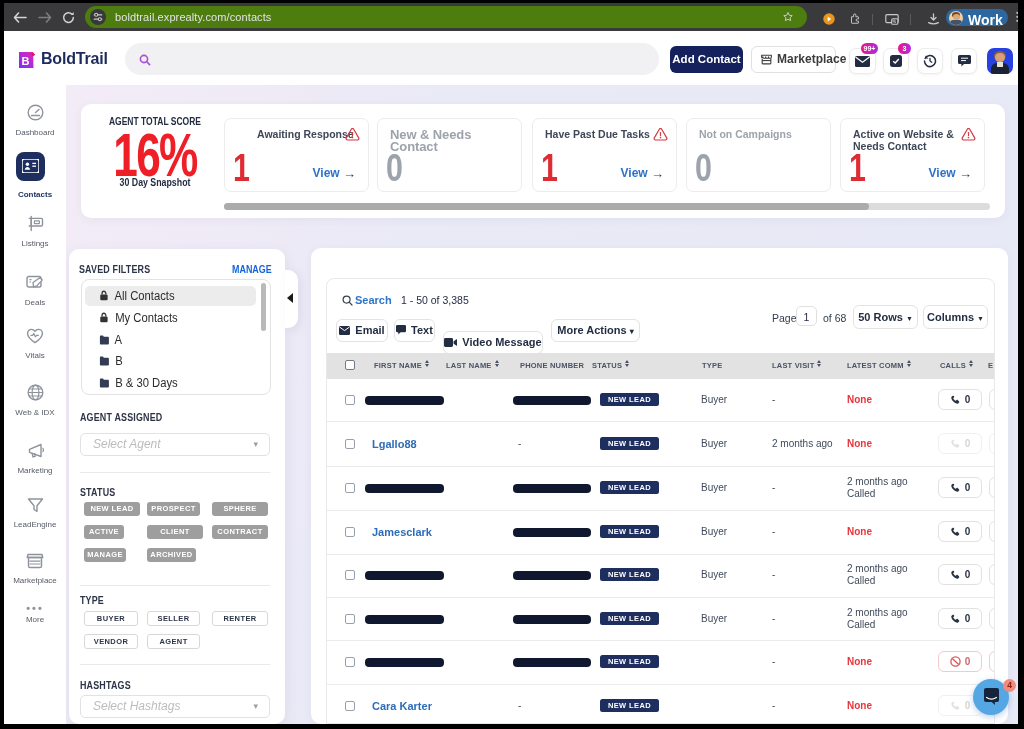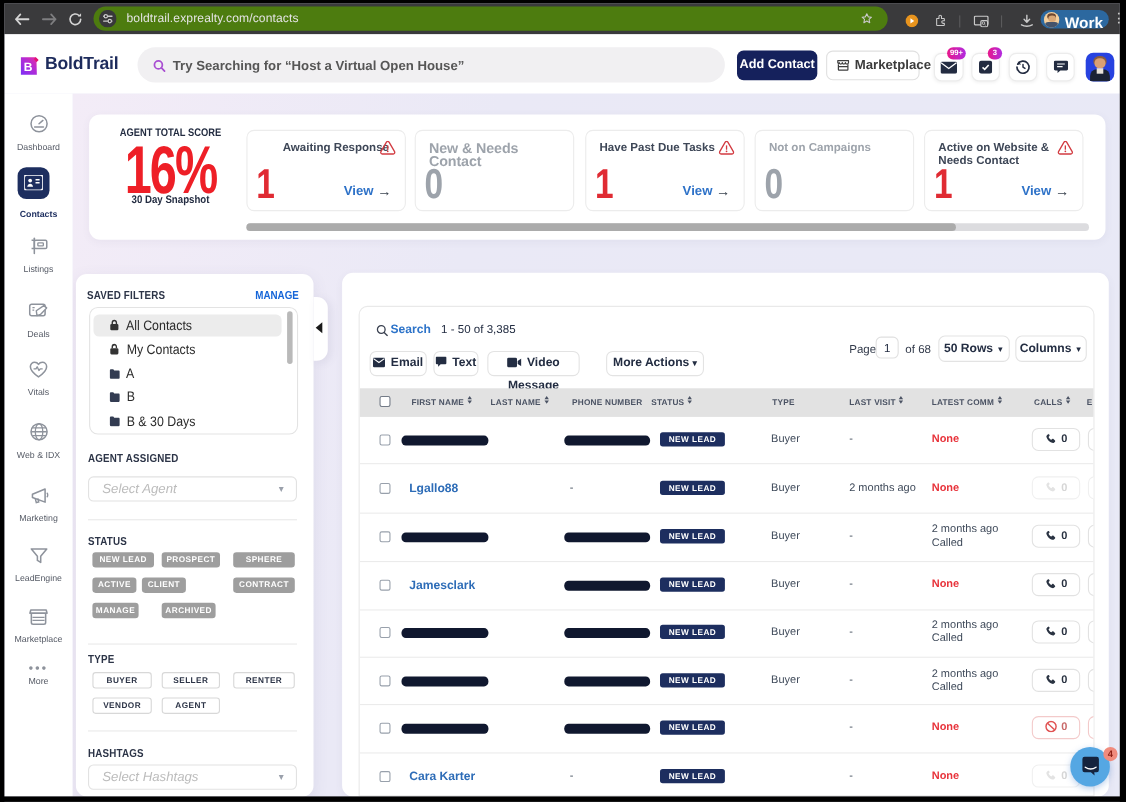--- a/index.html
+++ b/index.html
@@ -115,21 +115,20 @@
       <path d="M14.5 1 17 3.5l-1.8 1.8-2.4-2.6z" fill="#e2156f"></path>
       <text x="7.6" y="13.6" font-size="11" font-weight="bold" fill="#fff" text-anchor="middle" font-family="Liberation Sans">B</text>
     </svg>
     <div class="abs" style="left:37px;top:19px;font-size:16px;font-weight:bold;color:#1d2b5c;letter-spacing:-.2px">BoldTrail</div>
 
     <div class="abs" style="left:121px;top:12px;width:534px;height:32px;border-radius:16px;background:#f1f0f2"></div>
     <svg class="abs" style="left:135px;top:23px" width="12" height="12" viewBox="0 0 12 12">
         <circle cx="5" cy="5" r="3.6" fill="none" stroke="#a94fd2" stroke-width="1.6"></circle>
         <line x1="7.8" y1="7.8" x2="10.6" y2="10.6" stroke="#a94fd2" stroke-width="1.6" stroke-linecap="round"></line>
       </svg>
-    <div class="abs" style="left:153px;top:22px;font-size:12px;font-weight:bold;color:#565656">Try Searching for “Host a Virtual Open House”</div>
 
     <div class="abs" style="left:666px;top:15px;width:73px;height:27px;background:#15215c;border-radius:6px;color:#fff;font-size:11.5px;font-weight:bold;text-align:center;line-height:27px">Add Contact</div>
     <div class="abs" style="left:747px;top:15px;width:85px;height:27px;background:#fff;border:1px solid #e0e0e0;border-radius:6px"></div>
     <svg class="abs" style="left:756px;top:22px" width="13" height="13" viewBox="0 0 24 24">
         <path d="M4 10v9a1 1 0 0 0 1 1h14a1 1 0 0 0 1-1v-9" fill="none" stroke="#3c3c3c" stroke-width="2"></path>
         <path d="M3 4h18v3.2a2.6 2.6 0 0 1-5.2 0 2.6 2.6 0 0 1-5.2 0 2.6 2.6 0 0 1-5.2 0 1.2 1.2 0 0 1-2.4 0z" fill="none" stroke="#3c3c3c" stroke-width="2" stroke-linejoin="round"></path>
         <path d="M4 14h16" stroke="#3c3c3c" stroke-width="2"></path>
       </svg>
     <div class="abs" style="left:773px;top:21px;font-size:12px;font-weight:bold;color:#3c3c3c">Marketplace</div>
 
@@ -294,21 +293,21 @@
         </svg>&nbsp; B &amp; 30 Days</div>
 <div class="abs" style="left:195px;top:198px;width:5px;height:48px;border-radius:3px;background:#b9b9b9"></div>
 <div class="seclbl" style="left:14px;top:326px">AGENT ASSIGNED</div>
 <div class="selbox" style="left:14px;top:348px">Select Agent<span style="position:absolute;right:11px;top:0px;color:#9aa0ab;font-style:normal;font-size:9px">▾</span></div>
 <div class="divline" style="left:14px;top:387px"></div>
 <div class="seclbl" style="left:14px;top:401px">STATUS</div>
 <div class="gchip" style="left:18px;top:417px;width:56px">NEW LEAD</div>
 <div class="gchip" style="left:81px;top:417px;width:53px">PROSPECT</div>
 <div class="gchip" style="left:146px;top:417px;width:56px">SPHERE</div>
 <div class="gchip" style="left:18px;top:440px;width:40px">ACTIVE</div>
-<div class="gchip" style="left:63px;top:440px;width:40px">CLIENT</div>
+<div class="gchip" style="left:81px;top:440px;width:56px">CLIENT</div>
 <div class="gchip" style="left:146px;top:440px;width:56px">CONTRACT</div>
 <div class="gchip" style="left:18px;top:463px;width:42px">MANAGE</div>
 <div class="gchip" style="left:81px;top:463px;width:49px">ARCHIVED</div>
 <div class="divline" style="left:14px;top:500px"></div>
 <div class="seclbl" style="left:14px;top:509px">TYPE</div>
 <div class="wchip" style="left:18px;top:526px;width:54px">BUYER</div>
 <div class="wchip" style="left:81px;top:526px;width:53px">SELLER</div>
 <div class="wchip" style="left:146px;top:526px;width:56px">RENTER</div>
 <div class="wchip" style="left:18px;top:549px;width:54px">VENDOR</div>
 <div class="wchip" style="left:81px;top:549px;width:53px">AGENT</div>
@@ -323,21 +322,21 @@
         </svg>
 <div class="abs" style="left:28px;top:15px;font-size:11px;font-weight:bold;color:#2e74c9">Search</div>
 <div class="abs" style="left:74px;top:15px;font-size:10.5px;color:#232d42">1 - 50 of 3,385</div>
 <div class="tbtn" style="left:9px;top:40px;width:52px"><svg width="11" height="9" viewBox="0 0 11 9" style="vertical-align:-1px;margin-right:5px">
             <rect width="11" height="9" rx="1.2" fill="#232d42"></rect>
             <path d="M.5 1 5.5 4.6 10.5 1" stroke="#fff" stroke-width="1" fill="none"></path>
           </svg>Email</div>
 <div class="tbtn" style="left:67px;top:40px;width:41px"><svg width="10" height="10" viewBox="0 0 10 10" style="vertical-align:-1px;margin-right:5px">
             <path d="M0 1.3A1.3 1.3 0 0 1 1.3 0h7.4A1.3 1.3 0 0 1 10 1.3v4.6A1.3 1.3 0 0 1 8.7 7.2H4.6L2.3 9.4V7.2H1.3A1.3 1.3 0 0 1 0 5.9z" fill="#232d42"></path>
           </svg>Text</div>
-<div class="tbtn" style="left:116px;top:40px;width:84px"><svg width="13" height="9" viewBox="0 0 13 9" style="vertical-align:-1px;margin-right:5px">
+<div class="tbtn" style="left:116px;top:52px;width:100px"><svg width="13" height="9" viewBox="0 0 13 9" style="vertical-align:-1px;margin-right:5px">
             <rect width="9" height="9" rx="1.4" fill="#232d42"></rect>
             <path d="M9.6 3.2 13 1v7L9.6 5.8z" fill="#232d42"></path>
           </svg>Video Message</div>
 <div class="tbtn" style="left:224px;top:40px;width:89px">More Actions <span style="font-size:8px;color:#232d42">▾</span></div>
 <div class="abs" style="left:445px;top:33px;font-size:10.5px;color:#343c4c">Page</div>
 <div class="abs" style="left:469px;top:27px;width:21px;height:20px;border:1px solid #e0e0e0;border-radius:5px;text-align:center;line-height:20px;font-size:10.5px;color:#232d42">1</div>
 <div class="abs" style="left:496px;top:33px;font-size:10.5px;color:#343c4c">of 68</div>
 <div class="tbtn" style="left:526px;top:26px;width:65px;height:24px;line-height:22px">50 Rows <span style="font-size:7px">▼</span></div>
 <div class="tbtn" style="left:596px;top:26px;width:65px;height:24px;line-height:22px">Columns <span style="font-size:7px">▼</span></div>
 <div class="abs" style="left:0;top:74px;width:669px;height:26px;background:#e2e2e2"></div>

